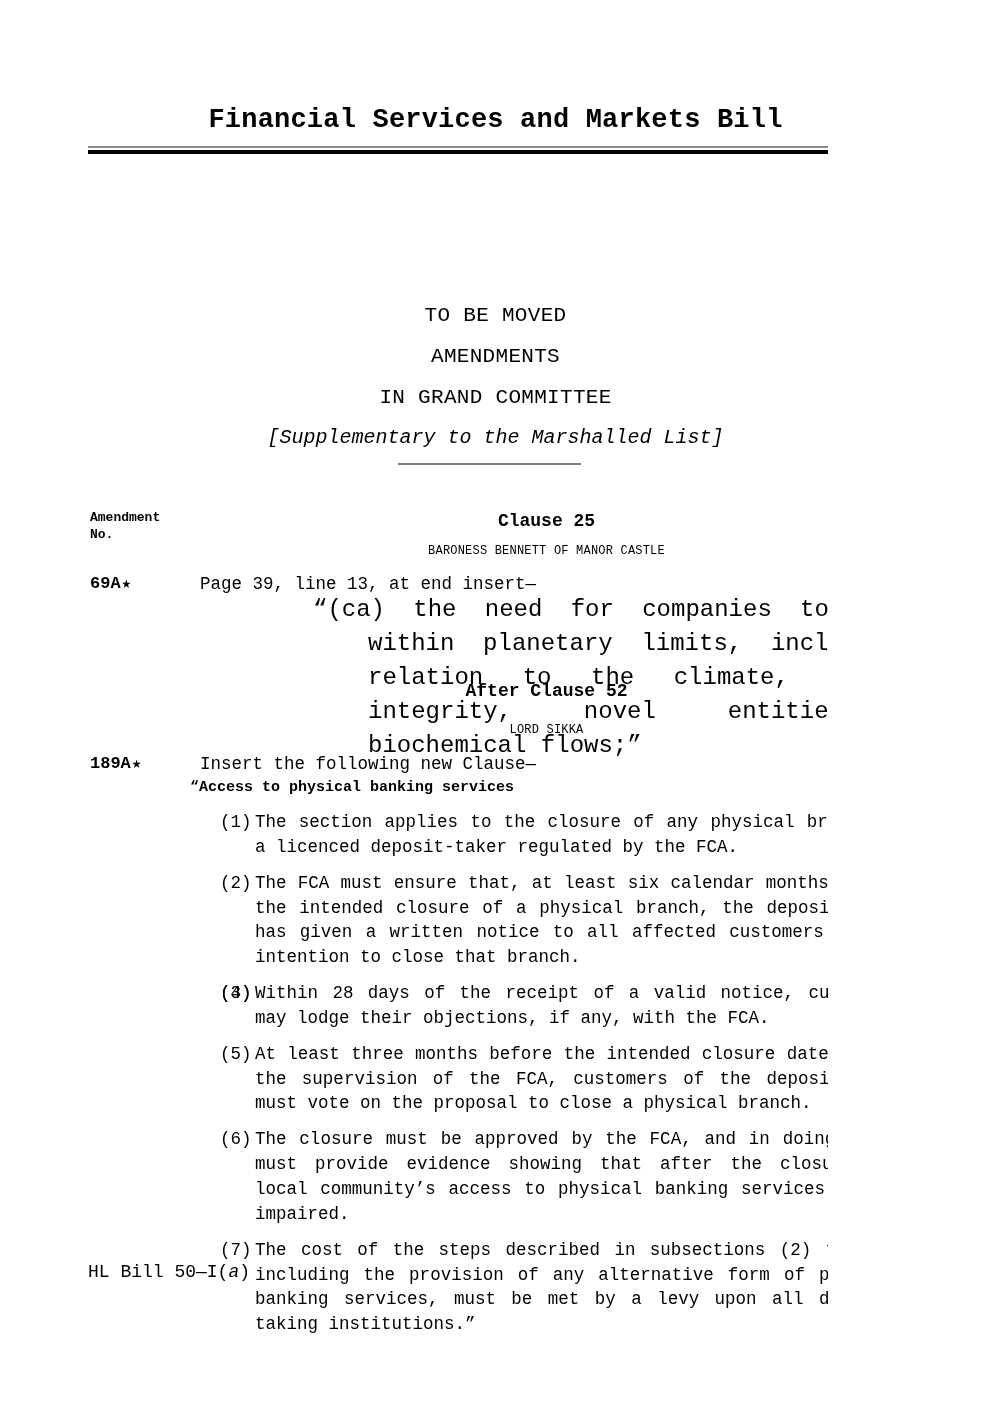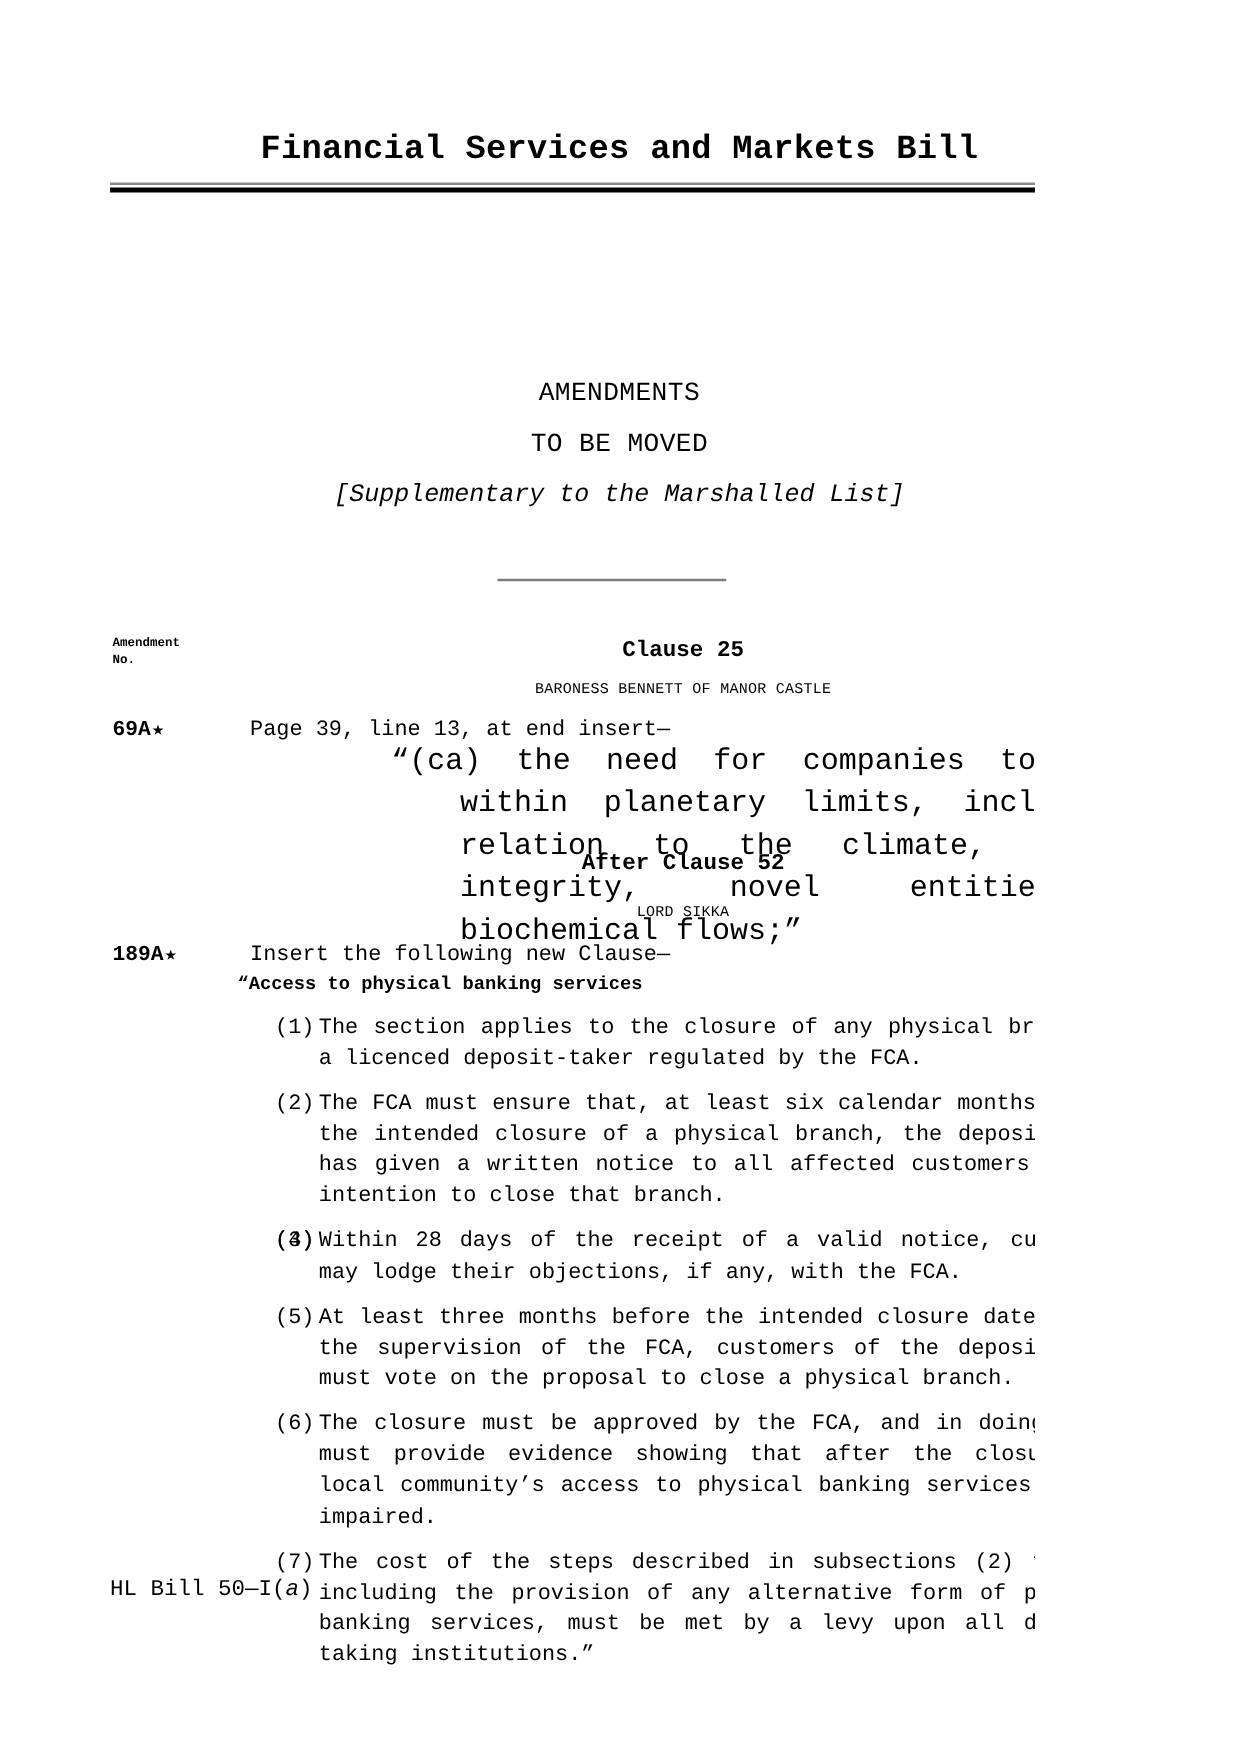--- a/index.html
+++ b/index.html
@@ -76,21 +76,21 @@
     height: 2px;
     background: #7d7d7d;
   }
 
   
   .amend-no-label {
     position: absolute;
     left: 90px;
     top: 510px;
     width: 110px;
-    font-size: 10px;
+    font-size: 13px;
     font-weight: bold;
     line-height: 1.28;
   }
 
   
   .clause-head {
     position: absolute;
     left: 190px;
     width: 713px;
     text-align: center;
@@ -212,22 +212,23 @@
 
   <div class="doc-title">Financial Services and Markets Bill</div>
 
   <div class="double-rule">
     <div class="rule-thin"></div>
     <div class="rule-gap"></div>
     <div class="rule-thick"></div>
   </div>
 
   <div class="heading-block">
+    <div class="hb-line">TO BE MOVED</div>
     <div class="hb-line">AMENDMENTS</div>
-    <div class="hb-line">TO BE MOVED</div>
+    <div class="hb-line">IN GRAND COMMITTEE</div>
     <div class="hb-supp">[Supplementary to the Marshalled List]</div>
   </div>
 
   <div class="short-rule"></div>
 
   <div class="amend-no-label" style="white-space: pre-line;">Amendment
 No.</div>
 
   <div class="clause-head" style="top: 511px;">Clause 25</div>
 

